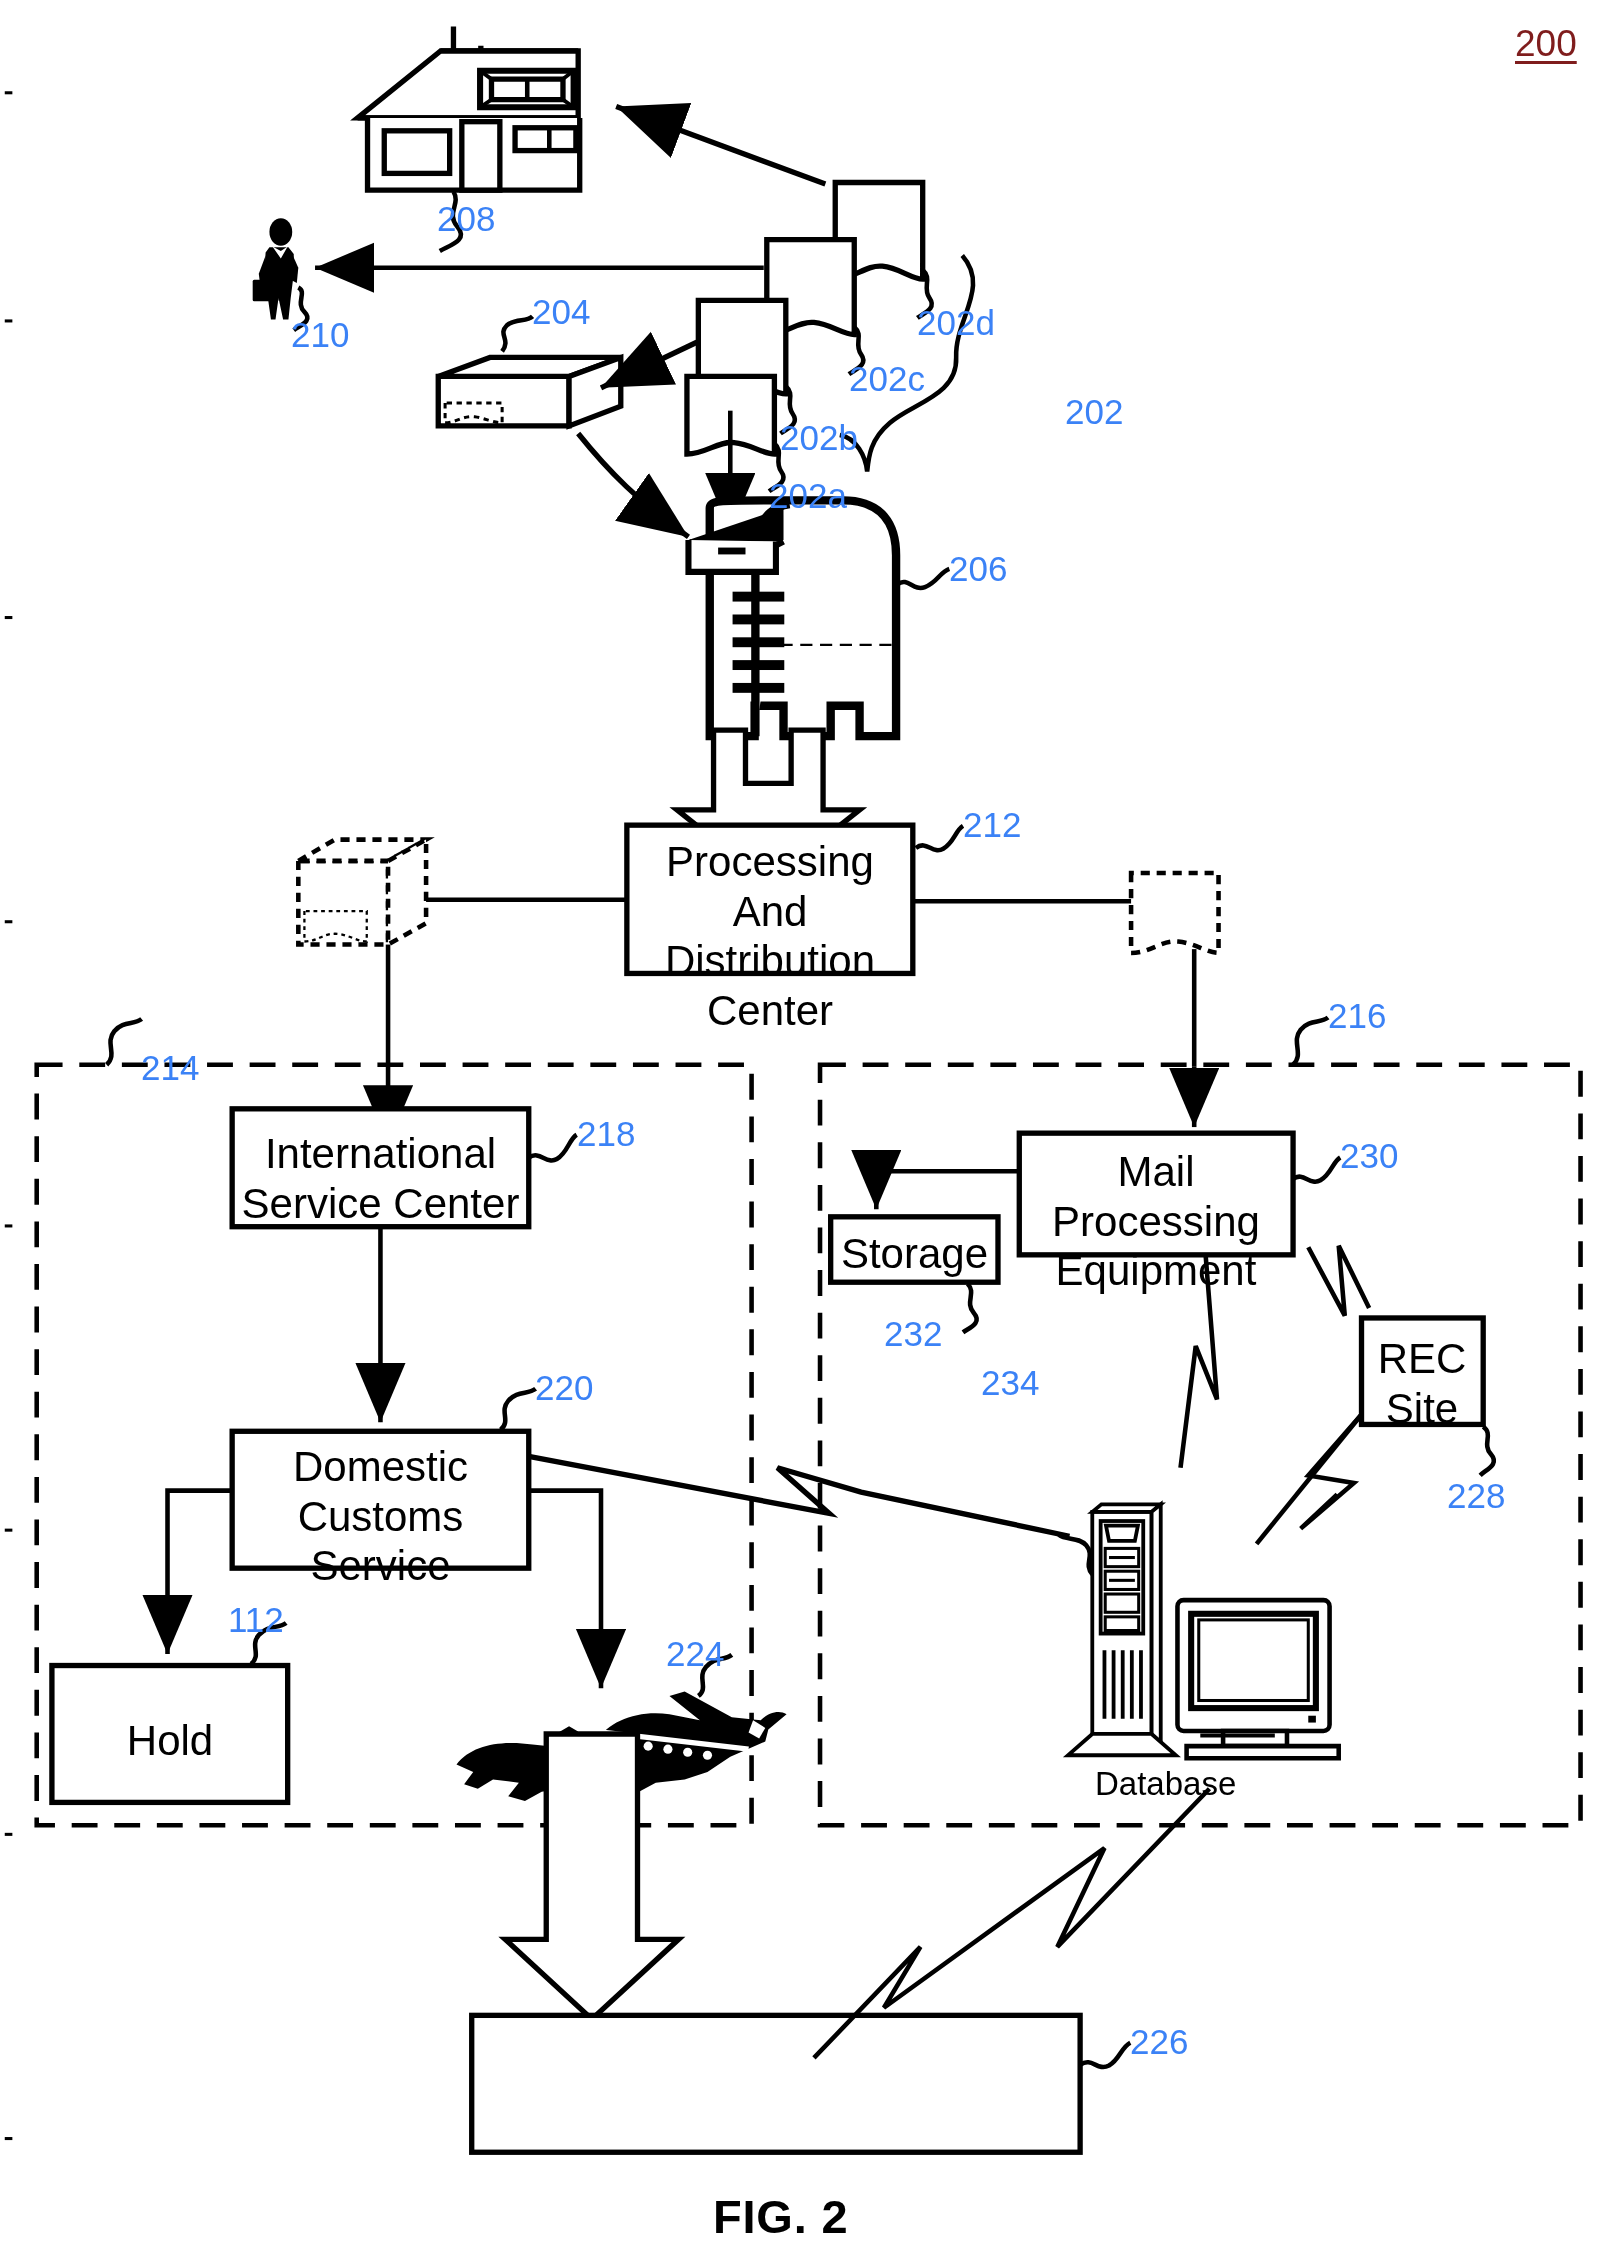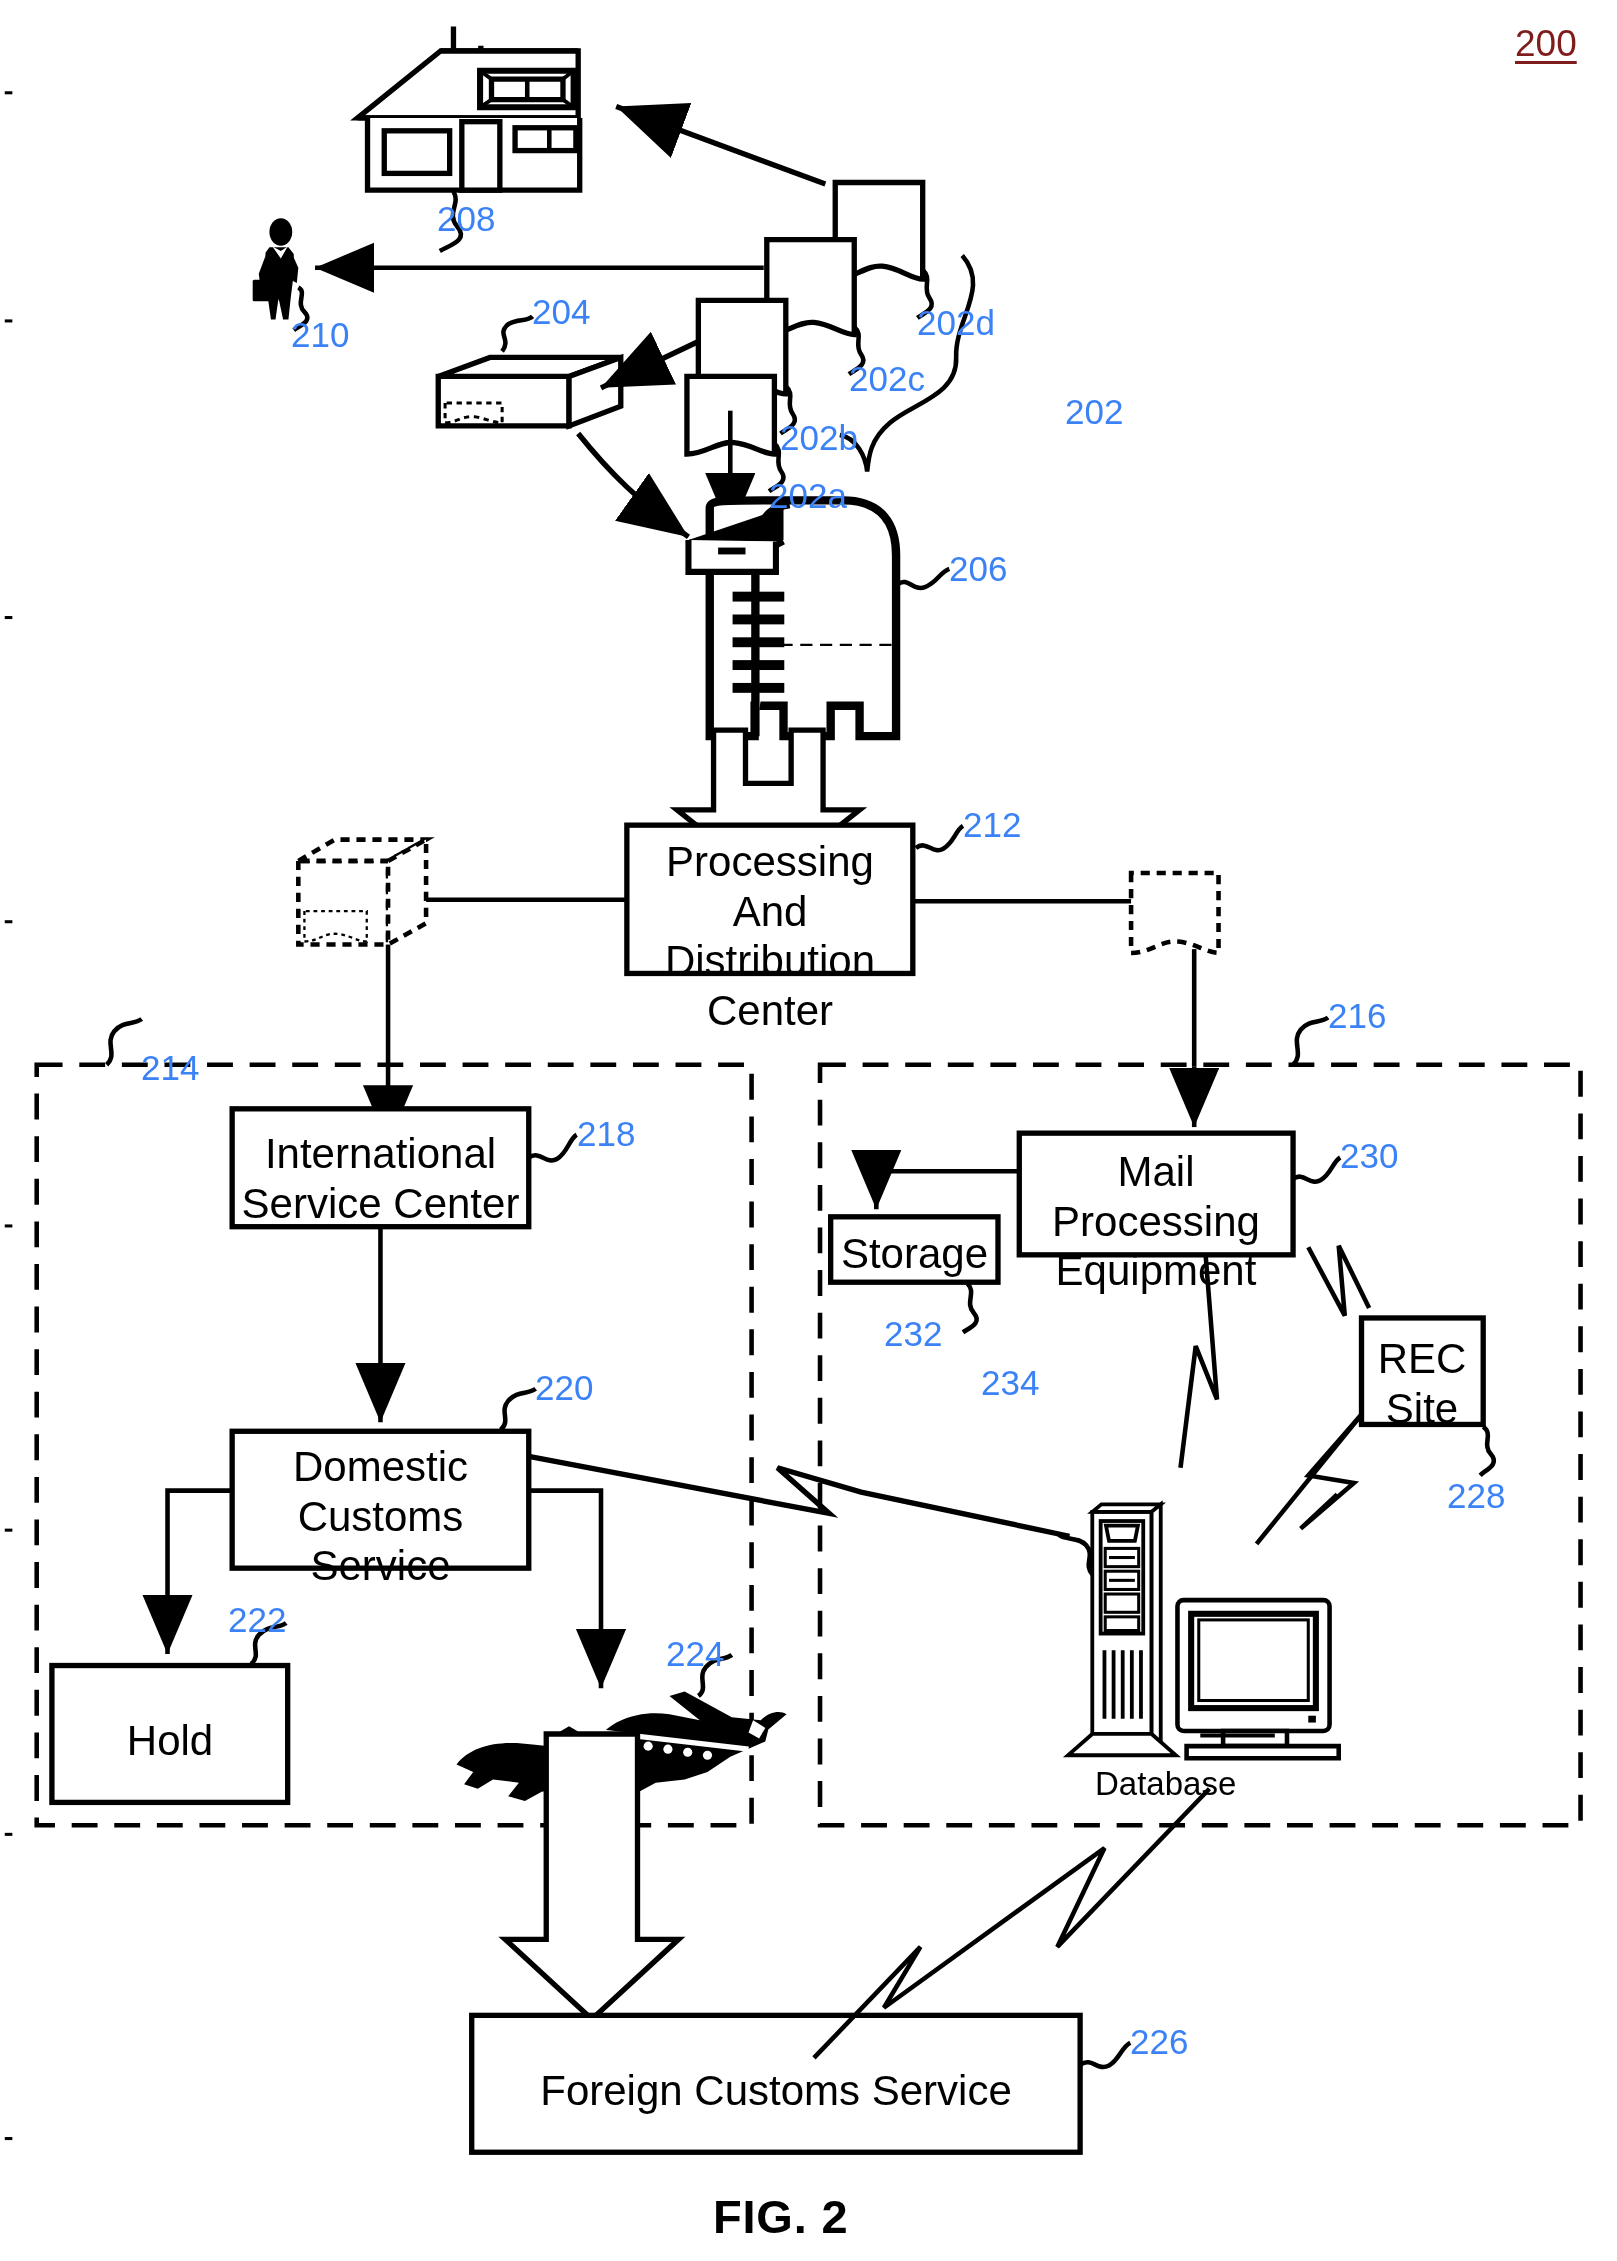--- a/index.html
+++ b/index.html
@@ -322,21 +322,21 @@
   <div class="ref" style="left:949px; top:549px;">206</div>
   <div class="ref" style="left:963px; top:805px;">212</div>
   <div class="ref" style="left:141px; top:1048px;">214</div>
   <div class="ref" style="left:1328px; top:996px;">216</div>
   <div class="ref" style="left:577px; top:1114px;">218</div>
   <div class="ref" style="left:1340px; top:1136px;">230</div>
   <div class="ref" style="left:884px; top:1314px;">232</div>
   <div class="ref" style="left:535px; top:1368px;">220</div>
   <div class="ref" style="left:981px; top:1363px;">234</div>
   <div class="ref" style="left:1447px; top:1476px;">228</div>
-  <div class="ref" style="left:228px; top:1600px;">222</div>
+  <div class="ref" style="left:228px; top:1600px;">112</div>
   <div class="ref" style="left:666px; top:1634px;">224</div>
   <div class="ref" style="left:1130px; top:2022px;">226</div>
 
   <div class="boxtext" style="left:627px; top:837px; width:286px;">
     <div>Processing And</div>
     <div>Distribution</div>
     <div>Center</div>
   </div>
 
   <div class="boxtext" style="left:232px; top:1442px; width:297px;">
@@ -347,23 +347,20 @@
 
   <div class="boxtext" style="left:232px; top:1129px; width:297px;">
     <div>International</div>
     <div>Service Center</div>
   </div>
 
   <div class="boxtext" style="left:52px; top:1716px; width:236px;">
     <div>Hold</div>
   </div>
 
-  <div class="boxtext" style="left:472px; top:2066px; width:608px;">
-    <div>Foreign Customs Service</div>
-  </div>
 
   <div class="boxtext" style="left:1019px; top:1147px; width:274px;">
     <div>Mail Processing</div>
     <div>Equipment</div>
   </div>
 
   <div class="boxtext" style="left:831px; top:1229px; width:167px;">
     <div>Storage</div>
   </div>
 

